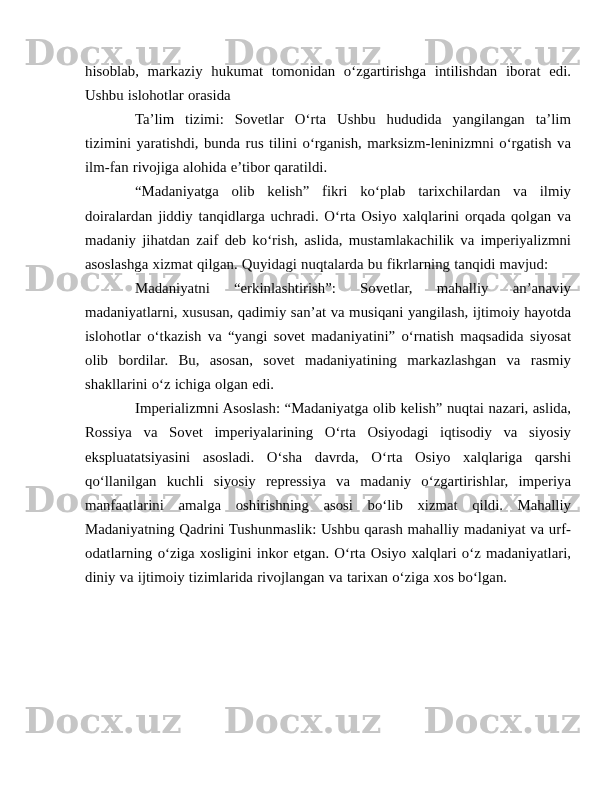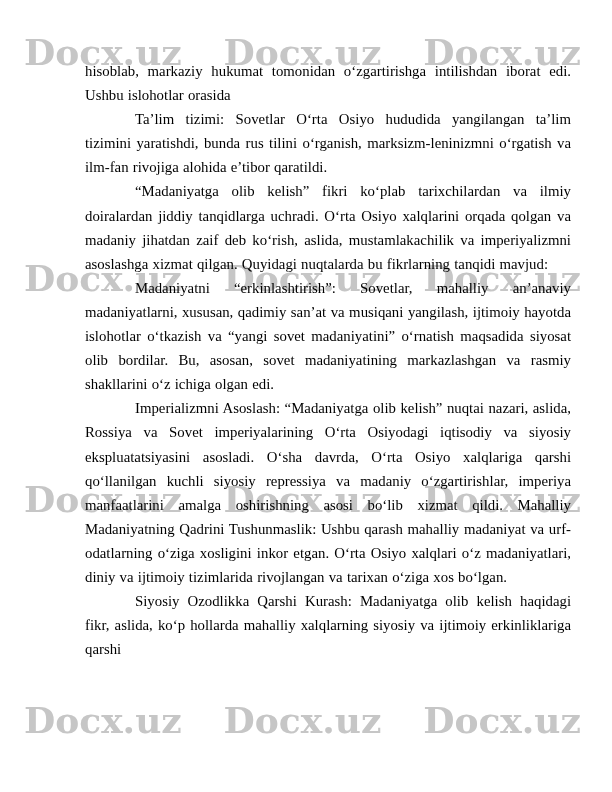--- a/index.html
+++ b/index.html
@@ -89,20 +89,19 @@
     </div>
     <div class="watermark-row r4">
       <span class="watermark-text" style="color: rgb(198, 198, 198);">Docx.uz</span>
       <span class="watermark-text" style="color: rgb(198, 198, 198);">Docx.uz</span>
       <span class="watermark-text" style="color: rgb(198, 198, 198);">Docx.uz</span>
     </div>
   </div>
 
   <div class="text-block" style="color: #000000; margin-top: 10px;">
     <p class="continuation">hisoblab, markaziy hukumat tomonidan o‘zgartirishga intilishdan iborat edi. Ushbu islohotlar orasida</p>
-    <p>Ta’lim tizimi: Sovetlar O‘rta Osiyo hududida yangilangan ta’lim tizimini yaratishdi, bunda rus tilini o‘rganish, marksizm-leninizmni o‘rgatish va ilm-fan rivojiga alohida e’tibor qaratildi.</p>
+    <p>Ta’lim tizimi: Sovetlar O‘rta Ushbu hududida yangilangan ta’lim tizimini yaratishdi, bunda rus tilini o‘rganish, marksizm-leninizmni o‘rgatish va ilm-fan rivojiga alohida e’tibor qaratildi.</p>
     <p>“Madaniyatga olib kelish” fikri ko‘plab tarixchilardan va ilmiy doiralardan jiddiy tanqidlarga uchradi. O‘rta Osiyo xalqlarini orqada qolgan va madaniy jihatdan zaif deb ko‘rish, aslida, mustamlakachilik va imperiyalizmni asoslashga xizmat qilgan. Quyidagi nuqtalarda bu fikrlarning tanqidi mavjud:</p>
     <p>Madaniyatni “erkinlashtirish”: Sovetlar, mahalliy an’anaviy madaniyatlarni, xususan, qadimiy san’at va musiqani yangilash, ijtimoiy hayotda islohotlar o‘tkazish va “yangi sovet madaniyatini” o‘rnatish maqsadida siyosat olib bordilar. Bu, asosan, sovet madaniyatining markazlashgan va rasmiy shakllarini o‘z ichiga olgan edi.</p>
     <p>Imperializmni Asoslash: “Madaniyatga olib kelish” nuqtai nazari, aslida, Rossiya va Sovet imperiyalarining O‘rta Osiyodagi iqtisodiy va siyosiy ekspluatatsiyasini asosladi. O‘sha davrda, O‘rta Osiyo xalqlariga qarshi qo‘llanilgan kuchli siyosiy repressiya va madaniy o‘zgartirishlar, imperiya manfaatlarini amalga oshirishning asosi bo‘lib xizmat qildi. Mahalliy Madaniyatning Qadrini Tushunmaslik: Ushbu qarash mahalliy madaniyat va urf-odatlarning o‘ziga xosligini inkor etgan. O‘rta Osiyo xalqlari o‘z madaniyatlari, diniy va ijtimoiy tizimlarida rivojlangan va tarixan o‘ziga xos bo‘lgan.</p>
-    <p>Siyosiy Ozodlikka Qarshi Kurash: Madaniyatga olib kelish haqidagi fikr, aslida, ko‘p hollarda mahalliy xalqlarning siyosiy va ijtimoiy erkinliklariga qarshi</p>
   </div>
 
 </div>
 
 </body></html>

